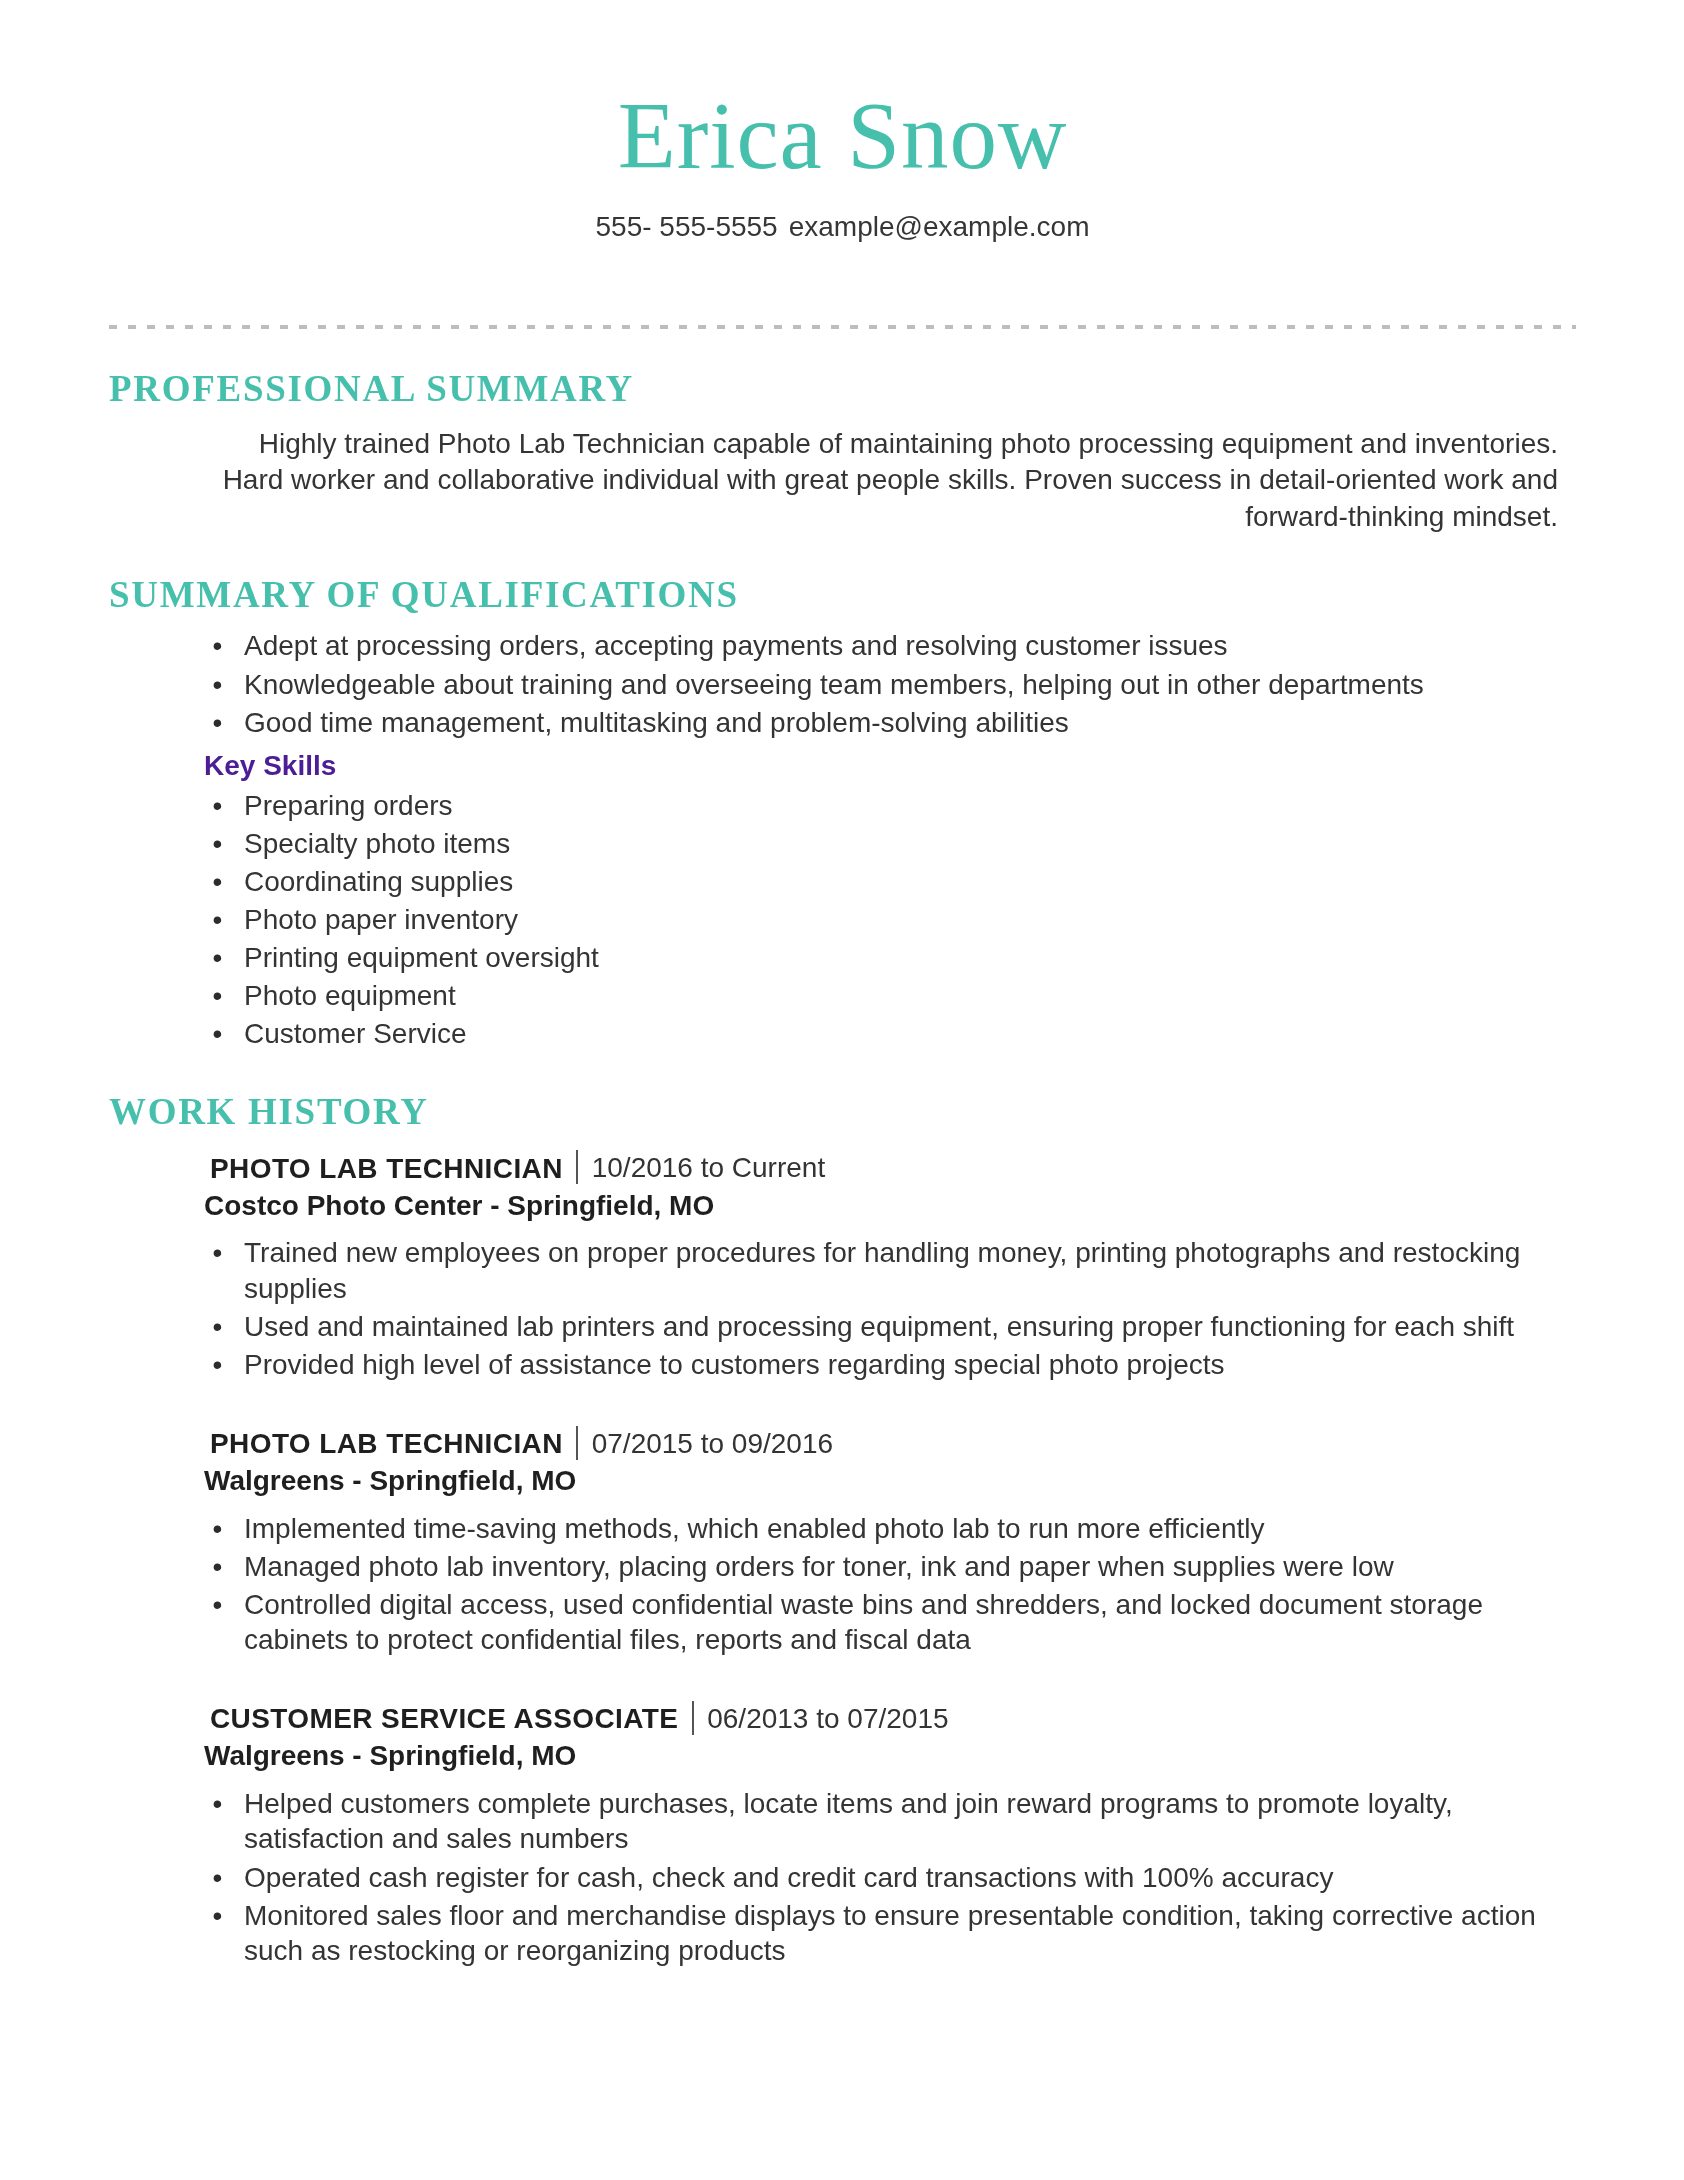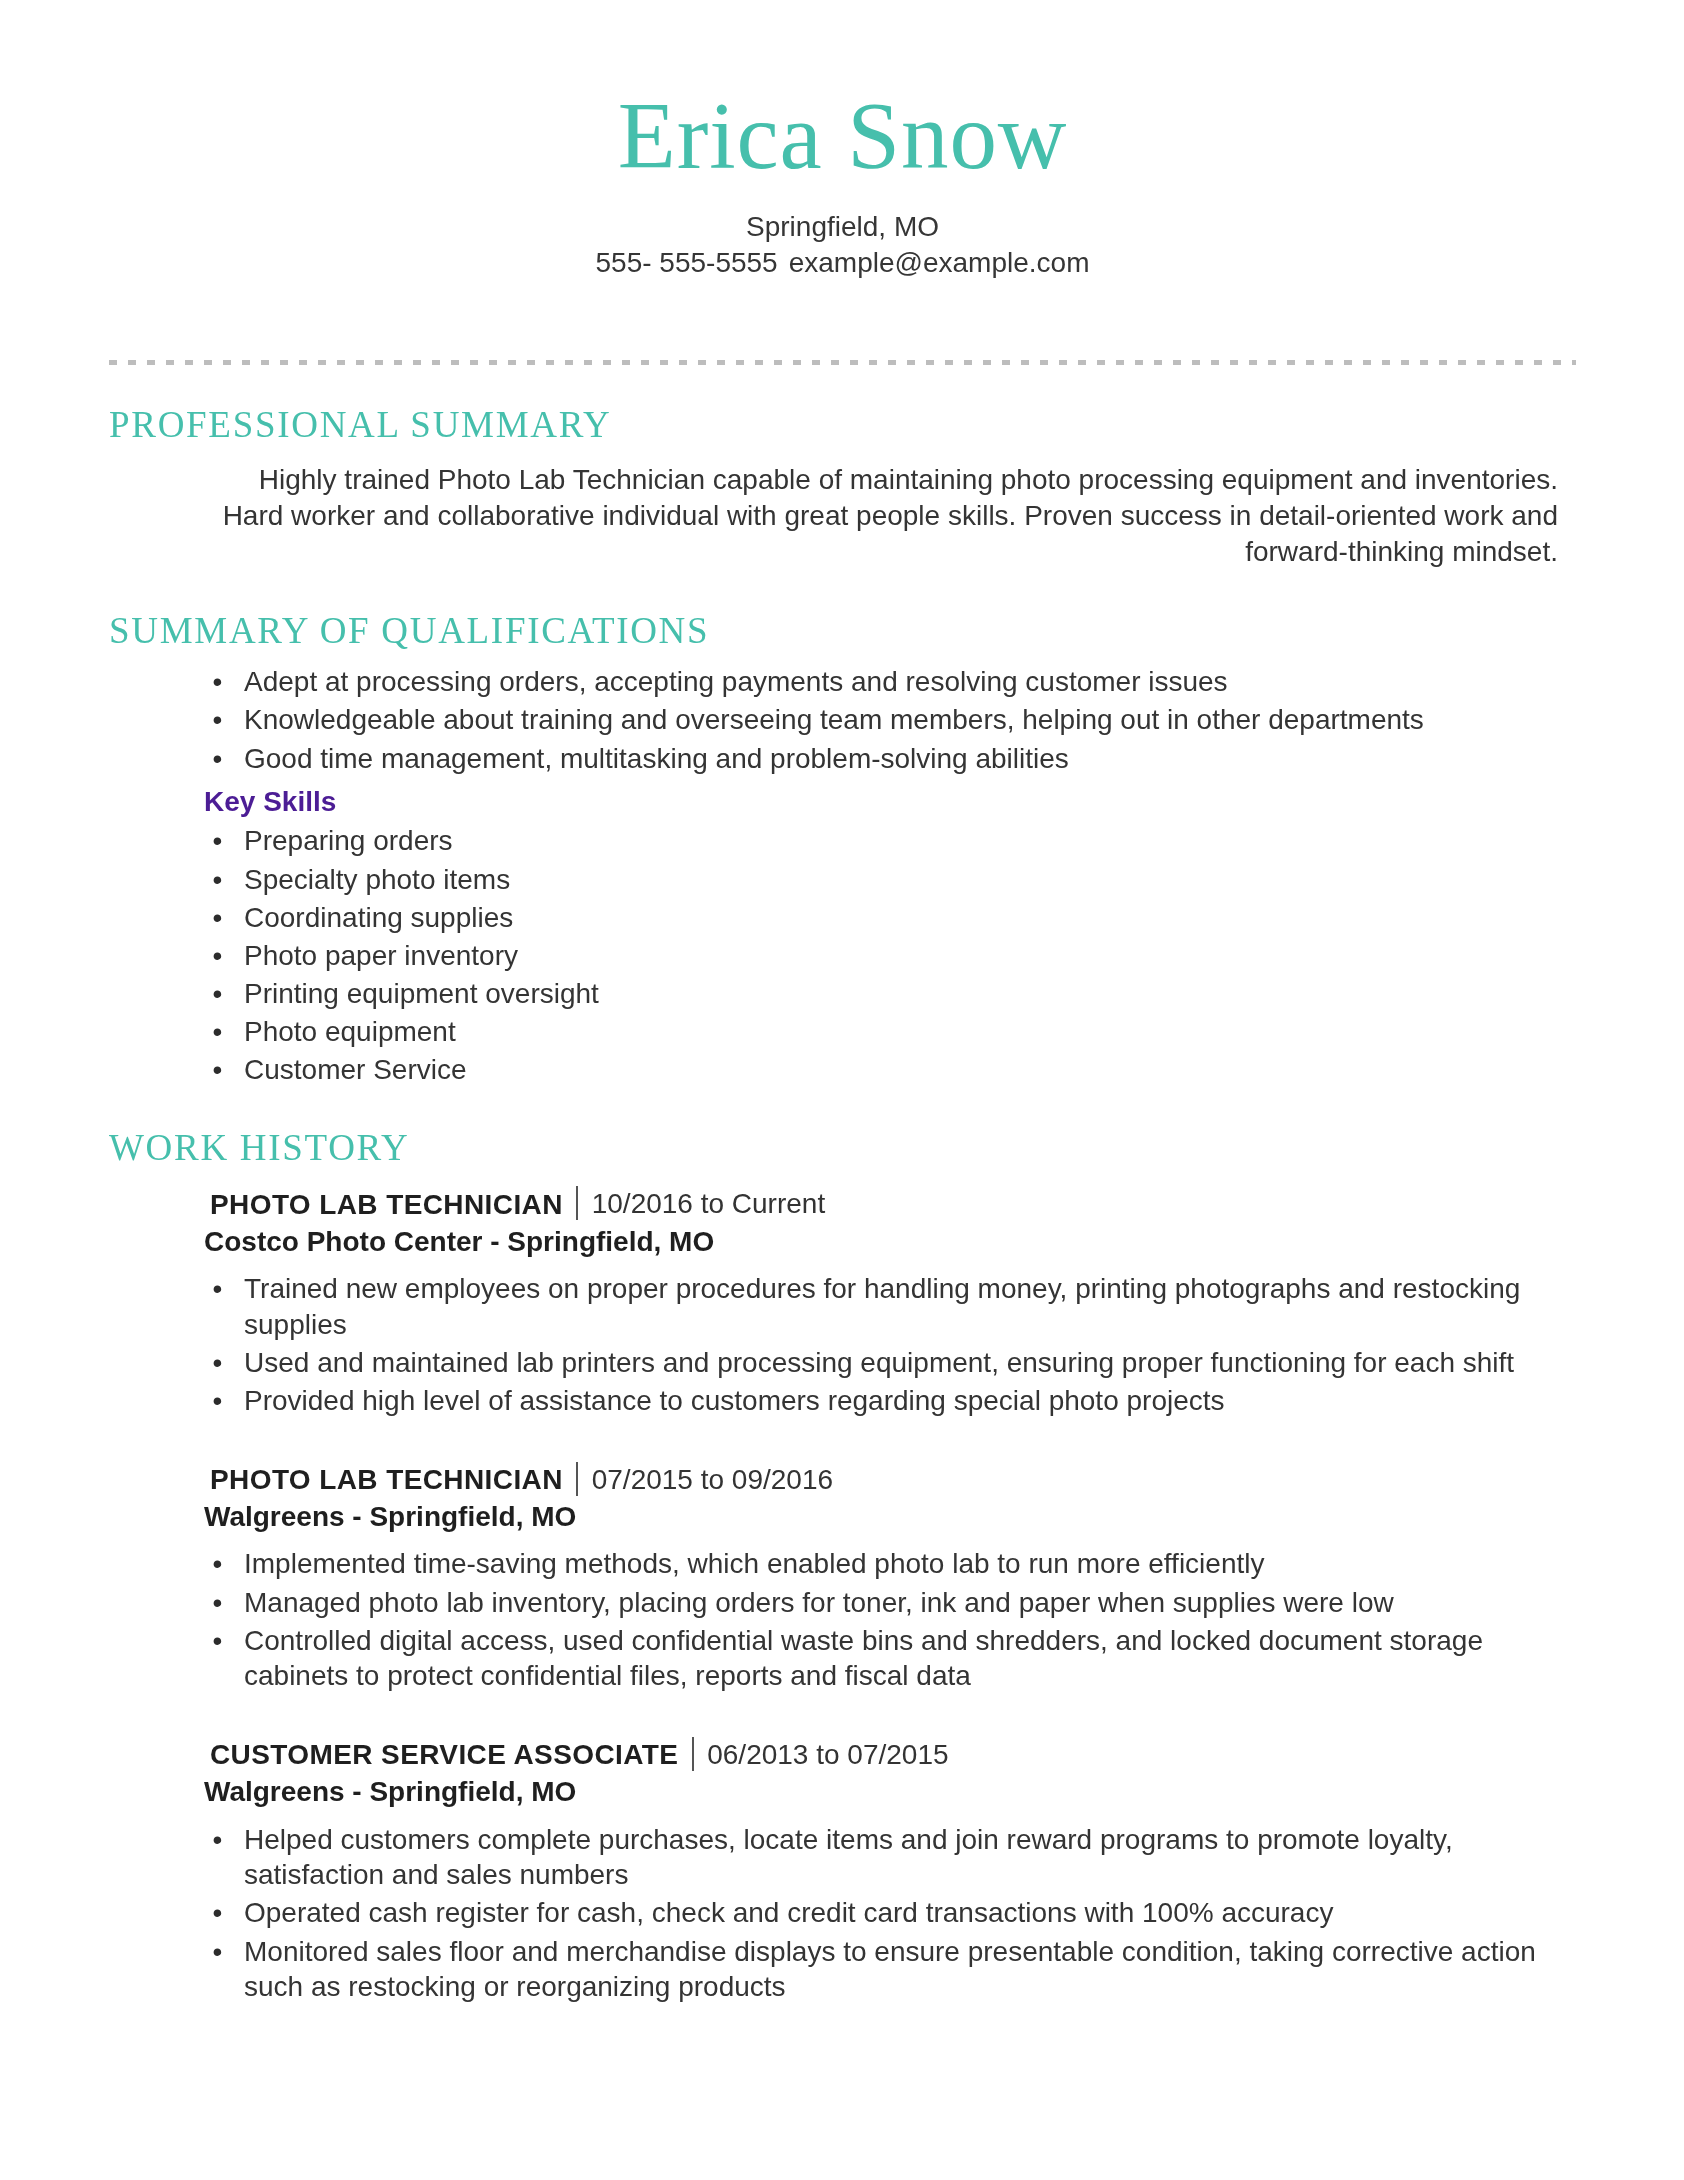--- a/index.html
+++ b/index.html
@@ -41,21 +41,21 @@
     height: 4.3px;
     margin-top: 80px;
     background: repeating-linear-gradient(to right, #bdbdbd 0 7.7px, transparent 7.7px 19px);
   }
 
   
   .section { margin-top: 39px; }
   .section-heading {
     margin: 0;
     font-family: "Liberation Serif", serif;
-    font-weight: 400;
+    font-weight: 700;
     font-size: 37px;
     line-height: 1.15;
     letter-spacing: 1.7px;
     color: #46bfac;
   }
 
   .summary-text {
     margin: 15.3px 0 0 95px;
     max-width: 1354px;
     font-size: 28px;
@@ -123,21 +123,20 @@
   .job .bullet-list { padding-left: 0; margin-top: 13.6px; }
 </style>
 </head>
 <body>
 
 <div class="page">
 
   <header>
     <h1 class="name">Erica Snow</h1>
     <div class="contact">
-      <p>Springfield, MO</p>
       <p><span>555- 555-5555</span><span class="contact-email">example@example.com</span></p>
     </div>
   </header>
 
   <div class="divider"></div>
 
   <section class="section">
     <h2 class="section-heading">PROFESSIONAL SUMMARY</h2>
     <p class="summary-text">Highly trained Photo Lab Technician capable of maintaining photo processing equipment and inventories. Hard worker and collaborative individual with great people skills. Proven success in detail-oriented work and forward-thinking mindset.</p>
   </section>

